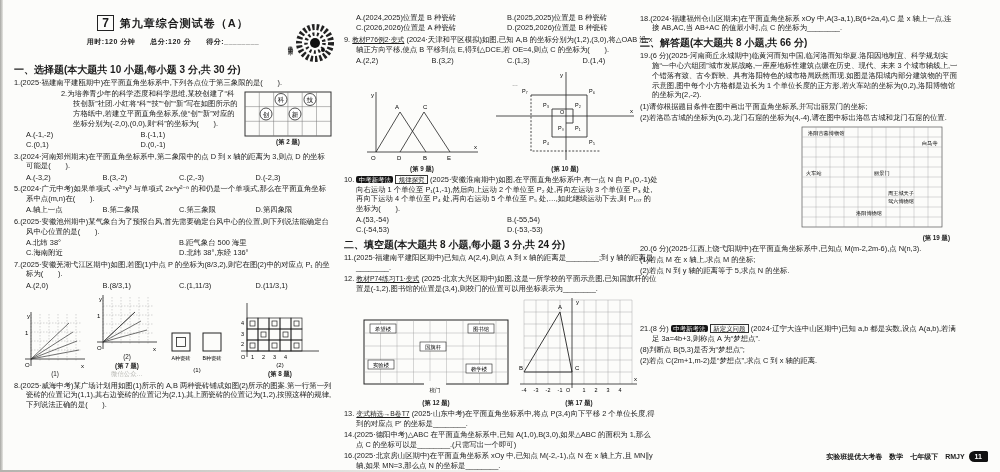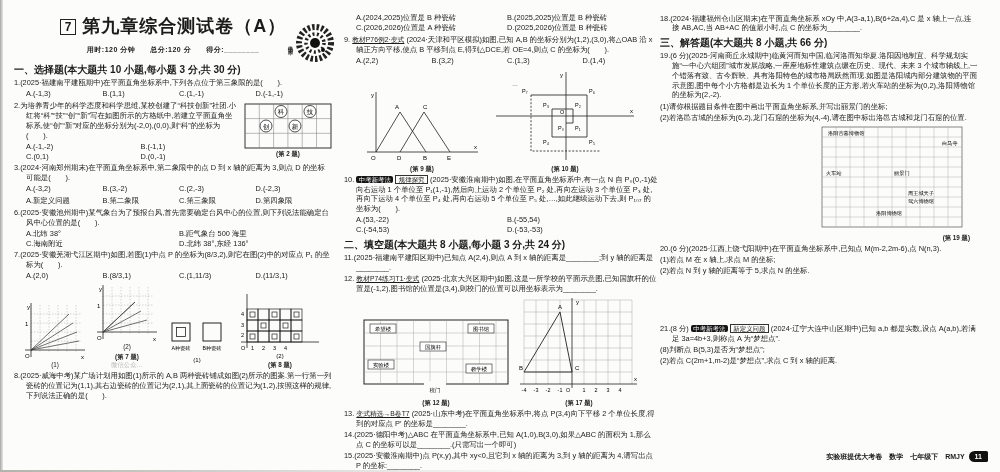--- a/index.html
+++ b/index.html
@@ -5,43 +5,43 @@
   html,body{margin:0;padding:0;background:#e9e9e6;}
   .page{position:relative;width:1000px;height:472px;background:#fcfcfa;overflow:hidden;
         font-family:"Liberation Sans","DejaVu Sans",sans-serif;color:#1b1b1b;}
   .edgeL{position:absolute;left:0;top:0;width:3px;height:100%;
          background:linear-gradient(90deg,#a7a7a3,#e6e6e2);}
   .edgeB{position:absolute;left:0;bottom:0;width:55%;height:2px;
          background:linear-gradient(90deg,#b3b3ae,rgba(0,0,0,0));}
   .col{position:absolute;font-size:7.4px;line-height:1.32;}
   .c1{left:14px;top:6px;width:318px;}
   .c2{left:344px;top:12px;width:314px;}
-  .c3{left:660px;top:12px;width:318px;}
+  .c3{left:640px;top:12px;width:318px;}
   .q{margin:1.5px 0;padding-left:12px;text-indent:-12px;}
   .opts{display:flex;padding-left:12px;margin:1px 0 2px;}
   .opts span{flex:1;}
   .opts2{display:flex;flex-wrap:wrap;padding-left:12px;margin:1px 0 2px;align-items:center;}
   .opts2 span{width:50%;}
   .sec{font-weight:bold;font-size:10px;margin:3px 0 2px;}
   .header{position:relative;text-align:center;height:54px;margin-bottom:3px;}
   .trow{display:flex;justify-content:center;align-items:center;gap:6px;padding-top:9px;}
   .qbadge{border:1.5px solid #222;padding:0 4px;font-weight:bold;font-size:12px;line-height:1.2;}
-  .title{font-size:18px;font-weight:bold;letter-spacing:1px;}
+  .title{font-size:11px;font-weight:bold;letter-spacing:1px;}
   .meta{font-size:7px;font-weight:bold;margin-top:6px;letter-spacing:.5px;}
   .stamp{position:absolute;right:-4px;top:16px;display:flex;align-items:center;}
   .stamp-label{writing-mode:vertical-rl;font-size:5.5px;letter-spacing:1px;color:#222;}
   .tagb{background:#151515;color:#fff;border-radius:2px;padding:0 2.5px;font-size:6.4px;}
   .tago{border:1px solid #333;padding:0 2.5px;font-size:6.4px;}
   .tagu{text-decoration:underline;font-size:6.8px;}
   .figrow{display:flex;align-items:flex-end;gap:8px;justify-content:center;margin:2px 0;}
   .figbox{text-align:center;}
   .figcap{font-size:6.3px;font-weight:bold;text-align:center;margin-top:1px;}
   .subcap{font-size:6.3px;text-align:center;}
   .q2wrap{position:relative;}
-  .q2wrap .qtxt{margin-right:94px;}
+  .q2wrap .qtxt{margin-right:94px;margin-left:47px;}
   .q2fig{position:absolute;right:0;top:2px;}
   .figright{display:flex;flex-direction:column;align-items:flex-end;margin:2px 8px 2px 0;}
   .wm{color:#b9b9b5;font-size:6.4px;}
   .footer{position:absolute;right:12px;bottom:10px;display:flex;align-items:center;gap:4px;
           font-size:7px;font-weight:bold;}
   .pgb{background:#111;color:#fff;border-radius:7px 2px 2px 7px;padding:0 6px;line-height:11px;}
   svg{display:block;}
   svg text{font-family:"Liberation Sans","DejaVu Sans",sans-serif;}
   .gap21{margin-top:48px;}
 </style>
@@ -66,26 +66,20 @@
           <circle cx="21" cy="21" r="9" fill="none" stroke="#222" stroke-width="3.5" stroke-dasharray="2 2.4"></circle>
           <circle cx="21" cy="21" r="5" fill="#111"></circle>
           <circle cx="29" cy="28" r="2" fill="#111"></circle>
         </svg>
       </div>
     </div>
 
     <div class="sec">一、选择题(本大题共 10 小题,每小题 3 分,共 30 分)</div>
 
     <div class="q">1.(2025·福建南平建瓯期中)在平面直角坐标系中,下列各点位于第三象限的是(　　).</div>
-    <div class="opts">
-      <span>A.(-1,3)</span>
-      <span>B.(1,1)</span>
-      <span>C.(1,-1)</span>
-      <span>D.(-1,-1)</span>
-    </div>
 
     <div class="q2wrap">
       <div class="q qtxt">2.为培养青少年的科学态度和科学思维,某校创建了“科技创新”社团.小红将“科”“技”“创”“新”写在如图所示的方格纸中,若建立平面直角坐标系,使“创”“新”对应的坐标分别为(-2,0),(0,0),则“科”的坐标为(　　).</div>
       <div class="q2fig figbox">
         <svg width="88" height="46" viewBox="0 0 88 46">
           <rect x="1" y="1" width="86" height="44" fill="none" stroke="#333" stroke-width="1"></rect>
           <path d="M15.3 1V45M29.6 1V45M43.9 1V45M58.2 1V45M72.5 1V45M1 15.6H87M1 30.3H87" stroke="#777" stroke-width=".5"></path>
           <circle cx="37" cy="8.5" r="6" fill="#fff" stroke="#222" stroke-width=".8"></circle>
           <circle cx="66" cy="8.5" r="6" fill="#fff" stroke="#222" stroke-width=".8"></circle>
           <circle cx="22" cy="23" r="6" fill="#fff" stroke="#222" stroke-width=".8"></circle>
@@ -107,22 +101,23 @@
 
     <div class="q">3.(2024·河南郑州期末)在平面直角坐标系中,第二象限中的点 D 到 x 轴的距离为 3,则点 D 的坐标可能是(　　).</div>
     <div class="opts">
       <span>A.(-3,2)</span>
       <span>B.(3,-2)</span>
       <span>C.(2,-3)</span>
       <span>D.(-2,3)</span>
     </div>
 
 
+    <div class="q">5.(2024·广元中考)如果单项式 -x²ᵐy³ 与单项式 2x⁴y²⁻ⁿ 的和仍是一个单项式,那么在平面直角坐标系中点(m,n)在(　　).</div>
     <div class="opts">
-      <span>A.新定义问题</span>
+      <span>A.轴上一点</span>
       <span>B.第二象限</span>
       <span>C.第三象限</span>
       <span>D.第四象限</span>
     </div>
 
     <div class="q">6.(2025·安徽池州期中)某气象台为了预报台风,首先需要确定台风中心的位置,则下列说法能确定台风中心位置的是(　　).</div>
     <div class="opts2">
       <span>A.北纬 38°</span>
       <span>B.距气象台 500 海里</span>
       <span>C.海南附近</span>
@@ -279,21 +274,21 @@
         </svg>
         <div class="figcap">(第 10 题)</div>
       </div>
     </div>
 
     <div class="q"><span>10.</span>
       <span class="tagb">中考新考法</span>
       <span class="tago">规律探究</span>
       <span>(2025·安徽淮南期中)如图,在平面直角坐标系中,有一点 N 自 P₀(0,-1)处向右运动 1 个单位至 P₁(1,-1),然后向上运动 2 个单位至 P₂ 处,再向左运动 3 个单位至 P₃ 处,再向下运动 4 个单位至 P₄ 处,再向右运动 5 个单位至 P₅ 处,…,如此继续运动下去,则 P₁₀₇ 的坐标为(　　).</span></div>
     <div class="opts2">
-      <span>A.(53,-22)</span>
+      <span>A.(53,-54)</span>
       <span>B.(-55,54)</span>
       <span>C.(-54,53)</span>
       <span>D.(-53,-53)</span>
     </div>
 
     <div class="sec">二、填空题(本大题共 8 小题,每小题 3 分,共 24 分)</div>
     <div class="q">11.(2025·福建南平建阳区期中)已知点 A(2,4),则点 A 到 x 轴的距离是________;到 y 轴的距离是________.</div>
     <div class="q"><span>12.</span>
       <span class="tagu">教材P74练习T1·变式</span>
       <span>(2025·北京大兴区期中)如图,这是一所学校的平面示意图,已知国旗杆的位置是(-1,2),图书馆的位置是(3,4),则校门的位置可以用坐标表示为________.</span></div>
@@ -347,21 +342,20 @@
           <text x="57" y="74" font-size="6">C</text>
         </svg>
         <div class="figcap">(第 17 题)</div>
       </div>
     </div>
 
     <div class="q"><span>13.</span>
       <span class="tagu">变式精选→B卷T7</span>
       <span>(2025·山东中考)在平面直角坐标系中,将点 P(3,4)向下平移 2 个单位长度,得到的对应点 P′ 的坐标是________.</span></div>
     <div class="q">14.(2025·德阳中考)△ABC 在平面直角坐标系中,已知 A(1,0),B(3,0),如果△ABC 的面积为 1,那么点 C 的坐标可以是________.(只需写出一个即可)</div>
-    <div class="q">15.(2025·安徽淮南期中)点 P(x,y),其中 xy&lt;0,且它到 x 轴的距离为 3,到 y 轴的距离为 4,请写出点 P 的坐标:________.</div>
     <div class="q">16.(2025·北京房山区期中)在平面直角坐标系 xOy 中,已知点 M(-2,-1),点 N 在 x 轴上方,且 MN∥y 轴,如果 MN=3,那么点 N 的坐标是________.</div>
 
   </div>
 
   <div class="col c3">
     <div class="q">18.(2024·福建福州仓山区期末)在平面直角坐标系 xOy 中,A(3-a,1),B(6+2a,4),C 是 x 轴上一点,连接 AB,AC,当 AB+AC 的值最小时,点 C 的坐标为________.</div>
     <div class="sec">三、解答题(本大题共 8 小题,共 66 分)</div>
 
     <div class="q">19.(6 分)(2025·河南商丘永城期中)临黄河而知中国,临河洛而知华夏.洛阳因地制宜、科学规划实施“一中心六组团”城市发展战略,一座座地标性建筑点缀在历史、现代、未来 3 个城市轴线上,一个错落有致、古今辉映、具有洛阳特色的城市格局跃然而现.如图是洛阳城内部分建筑物的平面示意图,图中每个小方格都是边长为 1 个单位长度的正方形,若火车站的坐标为(0,2),洛阳博物馆的坐标为(2,-2).</div>
     <div class="q">(1)请你根据题目条件在图中画出平面直角坐标系,并写出丽景门的坐标;</div>

